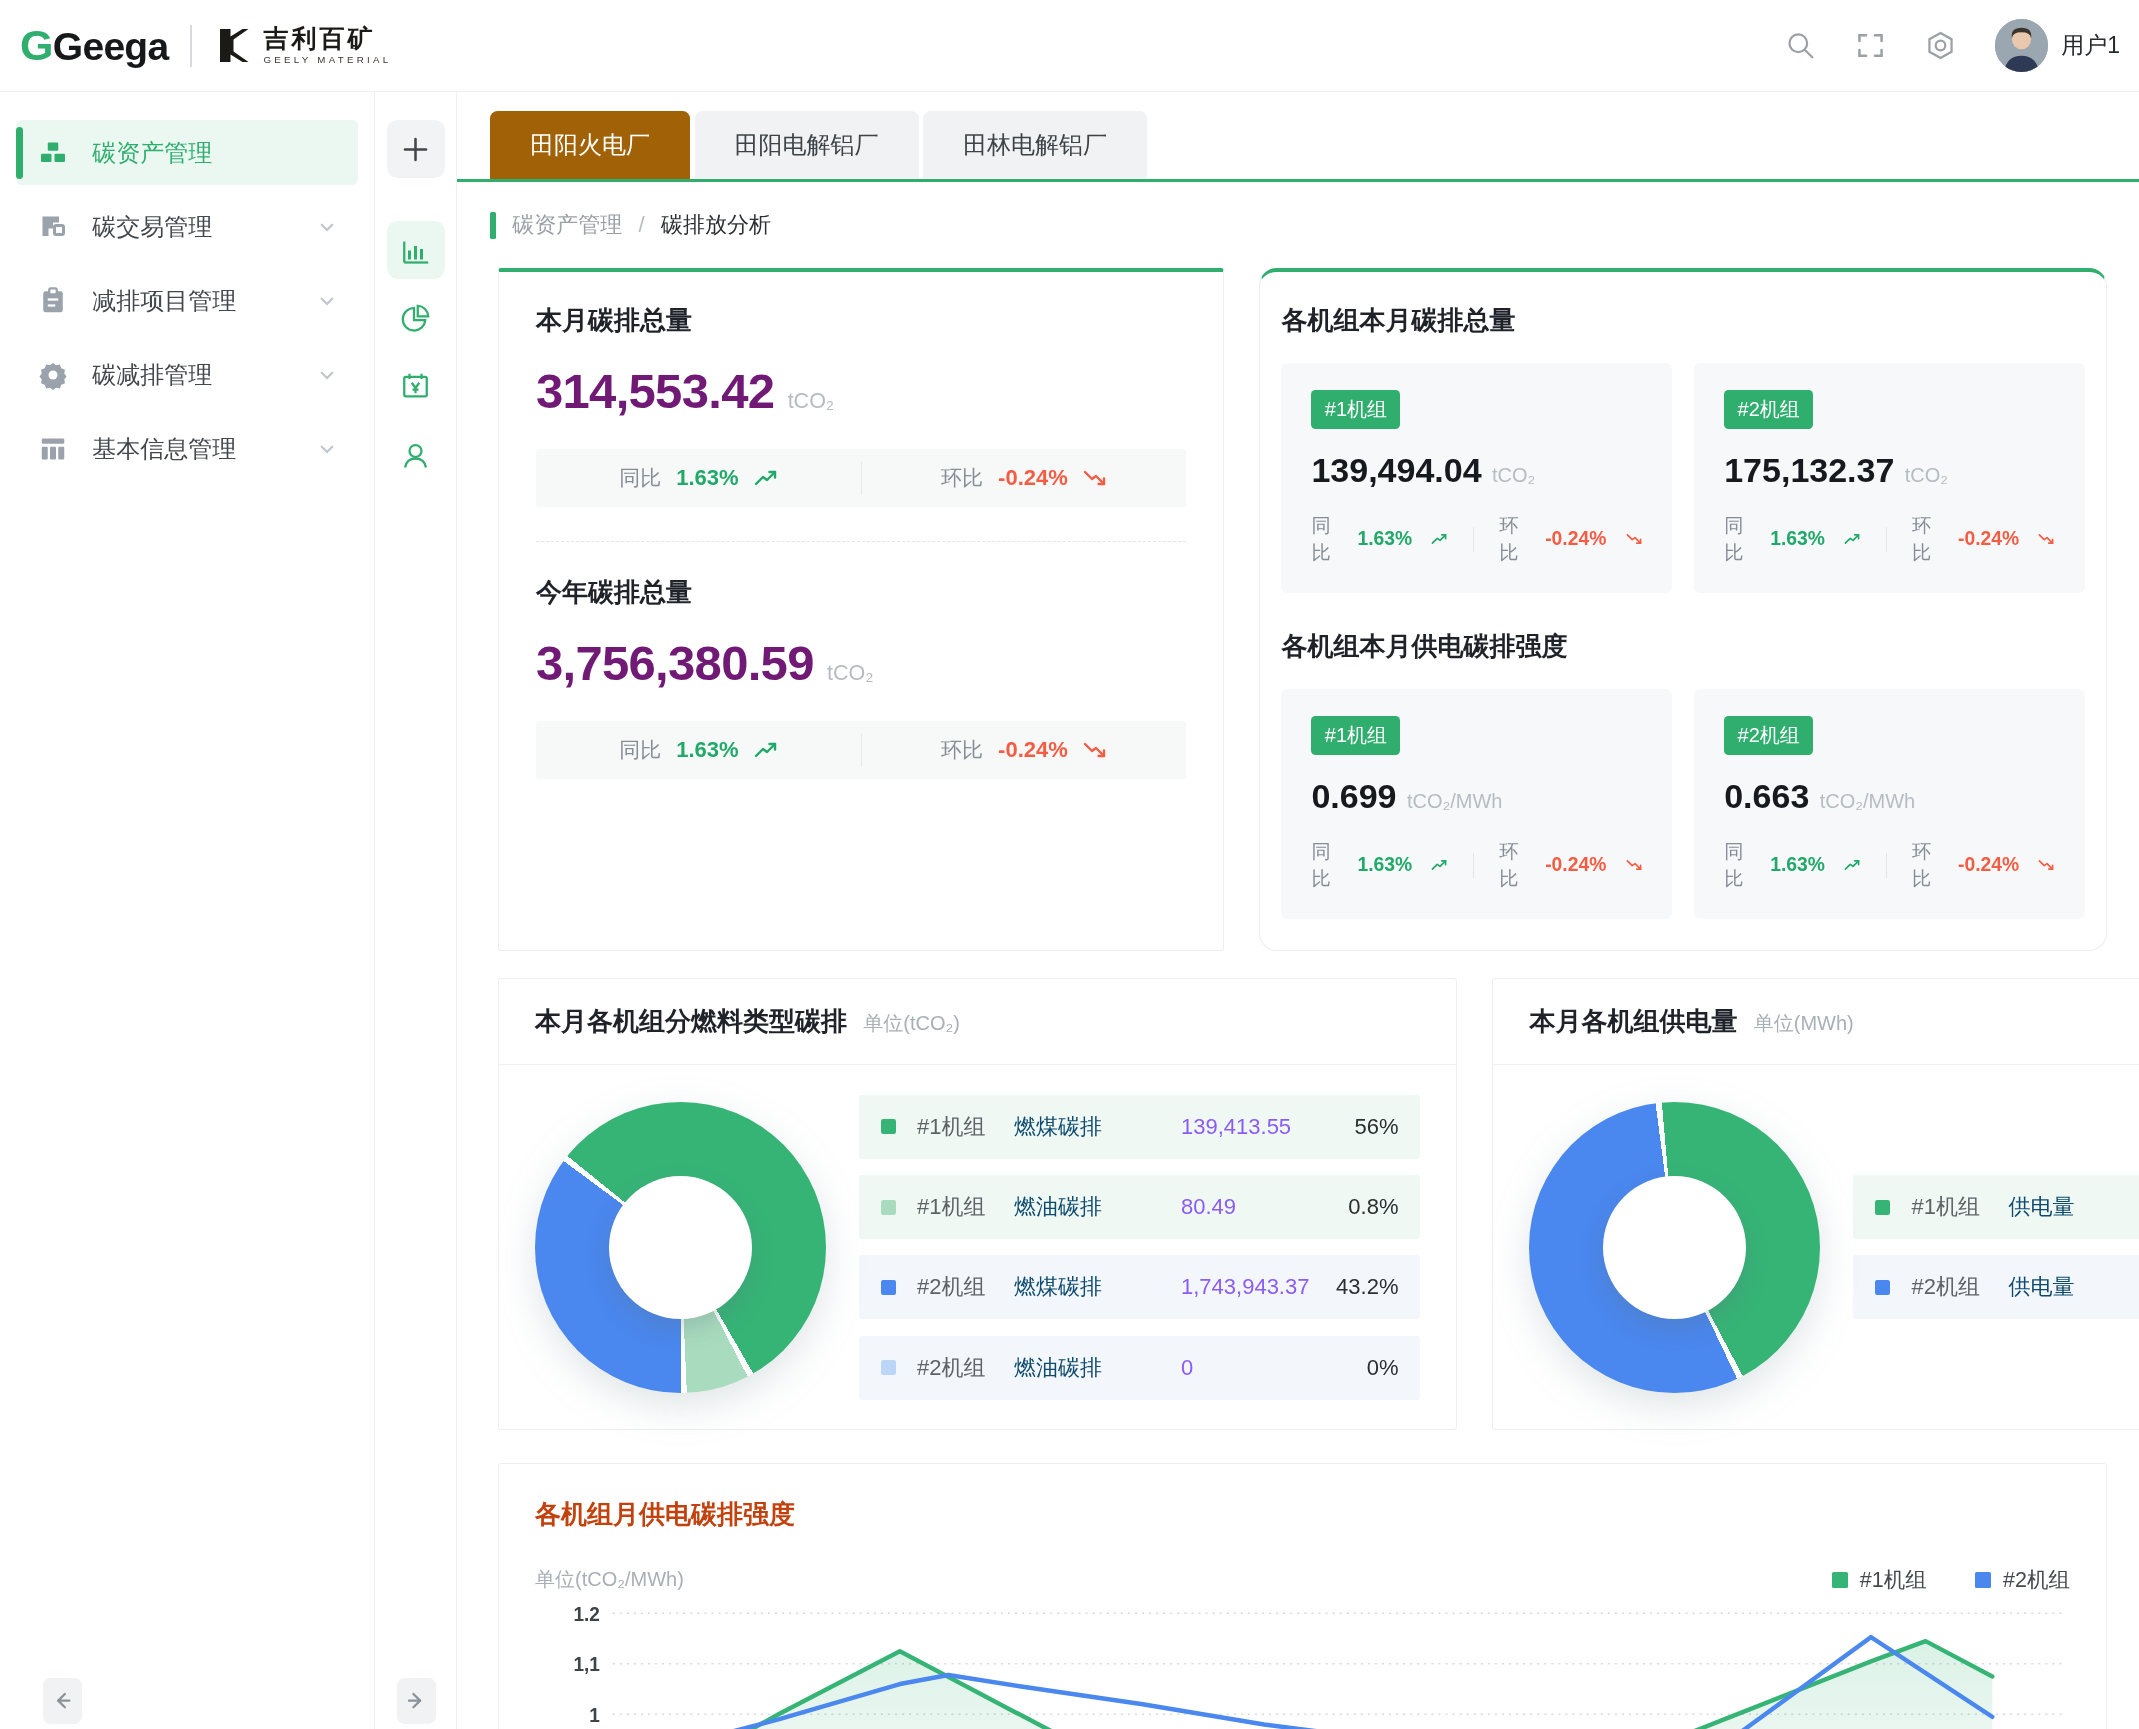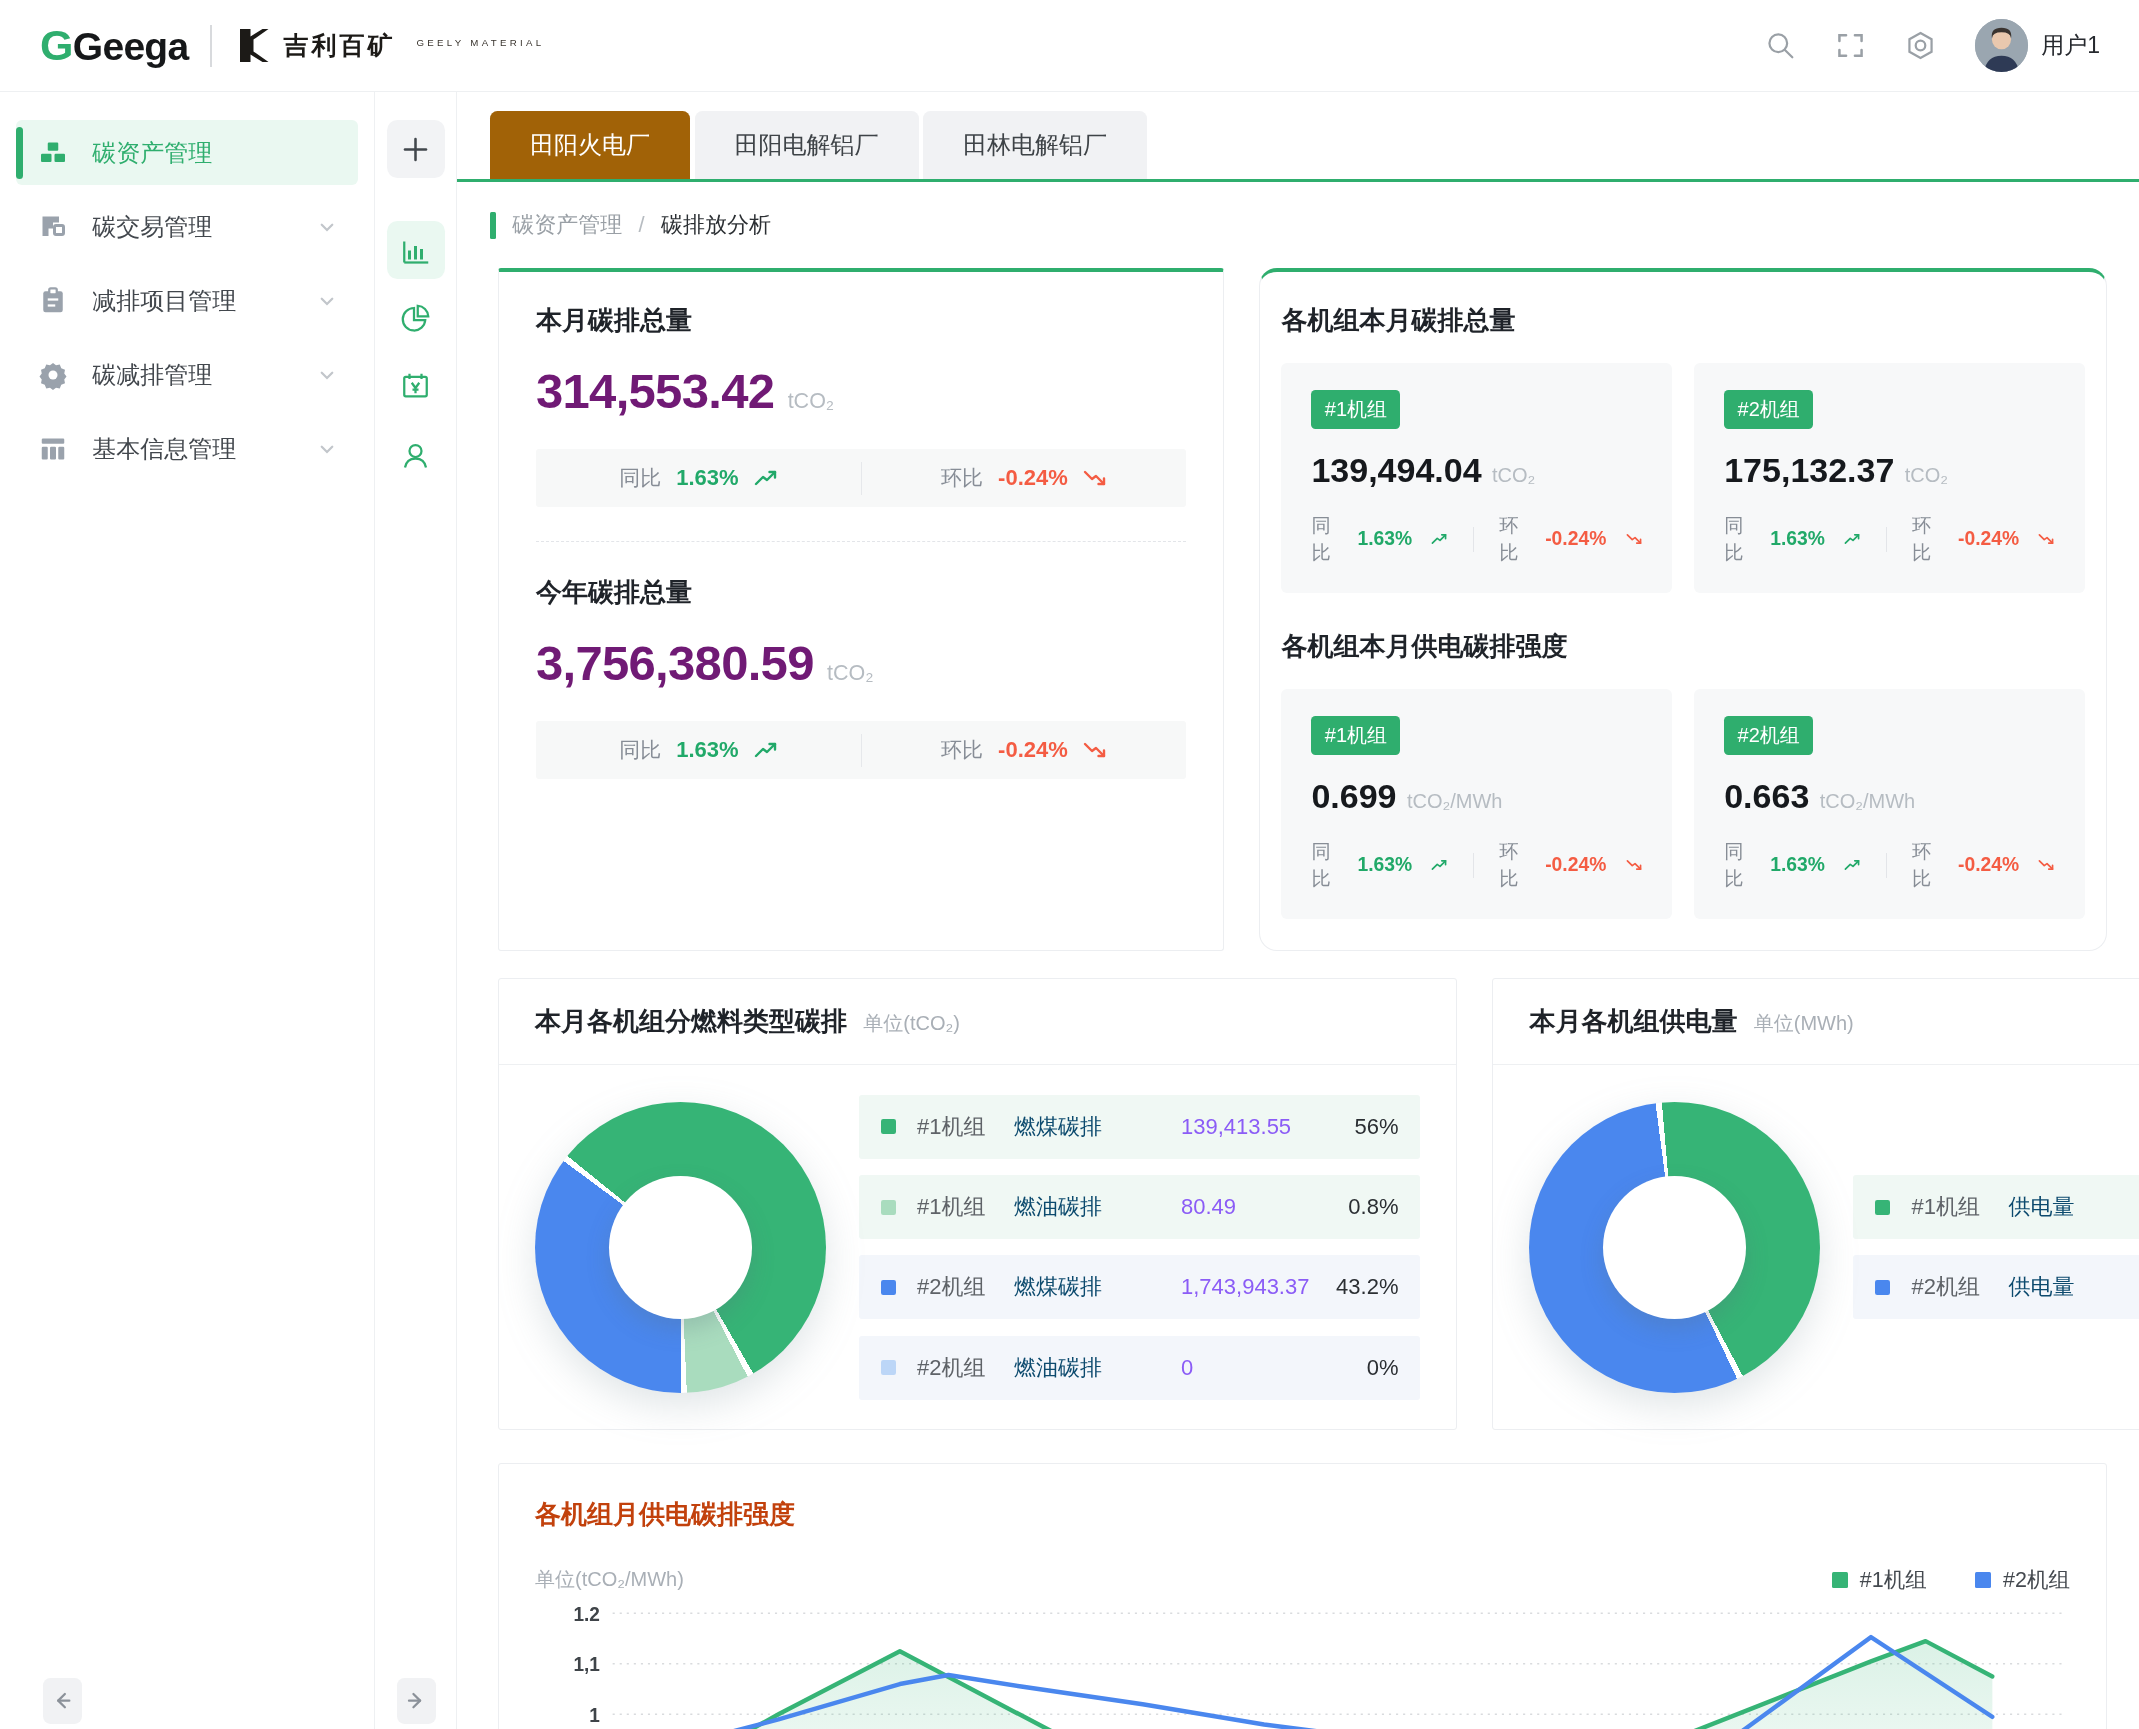--- a/index.html
+++ b/index.html
@@ -2,28 +2,28 @@
 <html style="font-size:12px"><head>
 <meta charset="utf-8">
 <style>
   * { margin:0; padding:0; box-sizing:border-box; }
   html,body { width:2140px; height:1730px; overflow:hidden; background:#fff;
     font-family:"Liberation Sans","DejaVu Sans",sans-serif; color:#23272d; }
   .app { width:2140px; height:1730px; display:flex; flex-direction:column; }
 
   
   .header { height:92px; flex:0 0 92px; display:flex; align-items:center;
-    padding:0 40px; border-bottom:0.7px solid #EEF0F2; background:#fff; }
+    padding:0 20px; border-bottom:0.7px solid #EEF0F2; background:#fff; }
   .brand { display:flex; align-items:center; gap:22px; }
   .brand-geega { font-size:39px; font-weight:700; letter-spacing:-0.7px; color:#16181a; }
   .brand-geega b { color:#2FAE6E; font-size:43px; }
   .brand-sep { width:1.5px; height:42px; background:#d8dadd; }
   .brand-cn { display:flex; align-items:center; gap:10.4px; }
   .brand-mark { width:39px; height:39px; }
-  .brand-cn-txt { display:flex; line-height:1;gap:21px; }
+  .brand-cn-txt { display:flex; flex-direction:column; line-height:1; }
   .brand-cn-main { font-size:25px; font-weight:700; color:#1c1a17; letter-spacing:3px; }
   .brand-cn-sub { font-size:9.7px; color:#3a352f; letter-spacing:3.3px; margin-top:4.5px; }
   .header-right { margin-left:auto; display:flex; align-items:center; gap:39px; }
   .hicon { width:31px; height:31px; display:flex; cursor:pointer; }
   .hicon svg { width:100%; height:100%; }
   .user { display:flex; align-items:center; gap:13px; }
   .avatar { width:53px; height:53px; border-radius:50%; overflow:hidden; background:#9aa6b0; }
   .avatar svg { width:100%; height:100%; }
   .user-name { font-size:23px; color:#26292e; }
 

